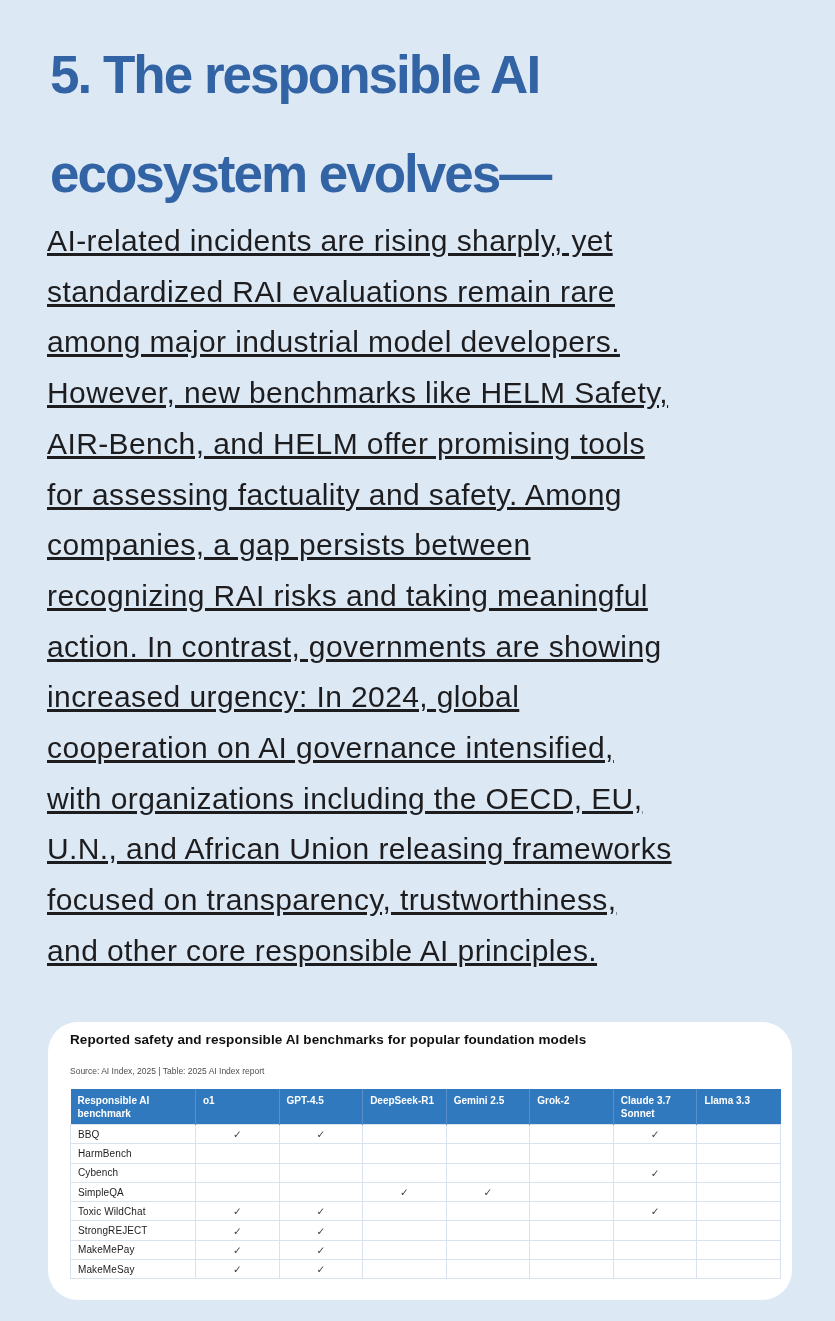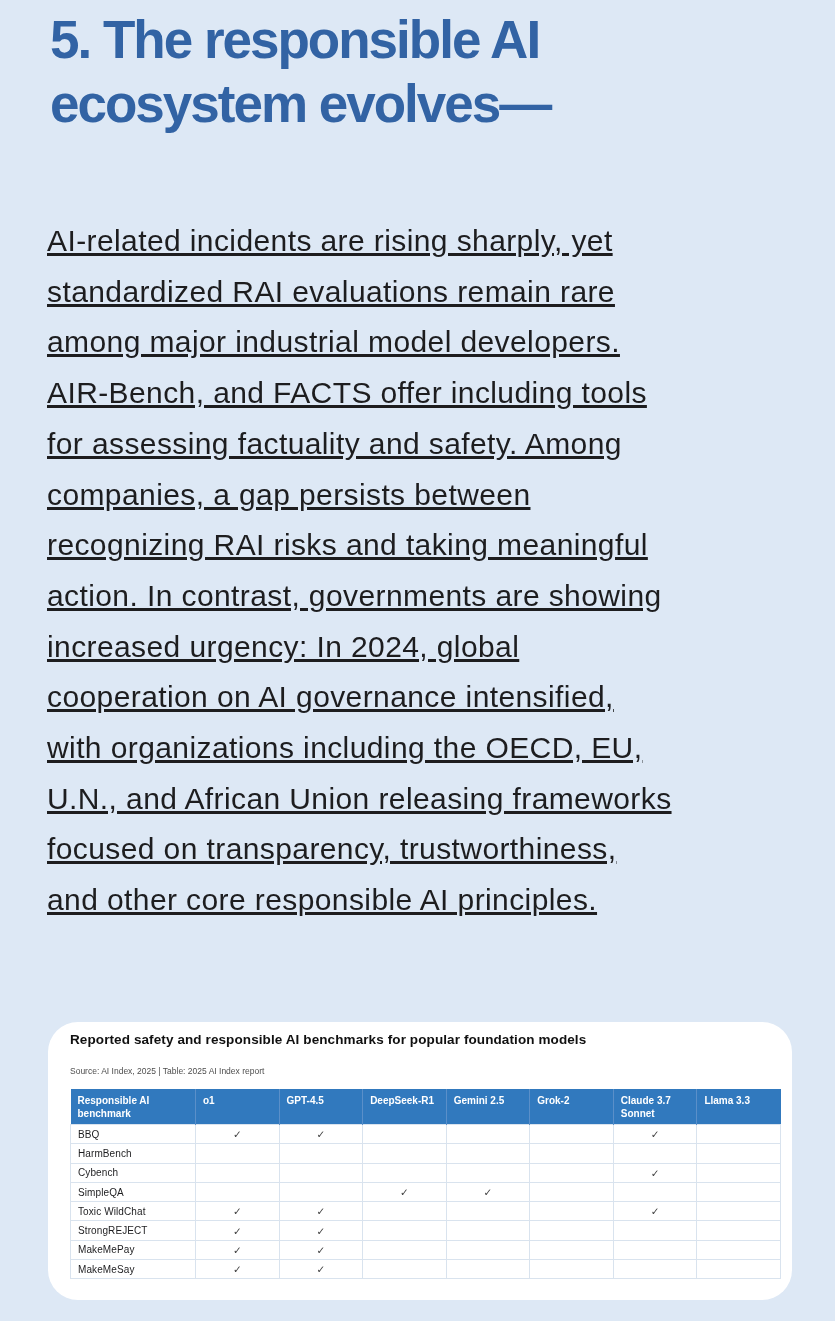--- a/index.html
+++ b/index.html
@@ -22,20 +22,21 @@
     left: 50px;
     top: 8px;
     color: var(--heading, #3263a4);
   }
   .h-line {
     font-size: 53px;
     font-weight: 700;
     line-height: 64px;
     letter-spacing: -2px;
     white-space: nowrap;
+    margin-top: 35px;
   }
 
   
   .body-text {
     position: absolute;
     left: 47px;
     top: 216px;
     color: var(--body_text, #1d1d1f);
     text-decoration: underline;
   }
@@ -121,21 +122,22 @@
 
   <div class="heading">
       <div class="h-line">5. The responsible AI</div>
       <div class="h-line">ecosystem evolves—</div>
     </div>
 
   <div class="body-text">
       <div class="p-line">AI-related incidents are rising sharply, yet</div>
       <div class="p-line">standardized RAI evaluations remain rare</div>
       <div class="p-line">among major industrial model developers.</div>
-      <div class="p-line">AIR-Bench, and FACTS offer including tools</div>
+      <div class="p-line">However, new benchmarks like HELM Safety,</div>
+      <div class="p-line">AIR-Bench, and HELM offer promising tools</div>
       <div class="p-line">for assessing factuality and safety. Among</div>
       <div class="p-line">companies, a gap persists between</div>
       <div class="p-line">recognizing RAI risks and taking meaningful</div>
       <div class="p-line">action. In contrast, governments are showing</div>
       <div class="p-line">increased urgency: In 2024, global</div>
       <div class="p-line">cooperation on AI governance intensified,</div>
       <div class="p-line">with organizations including the OECD, EU,</div>
       <div class="p-line">U.N., and African Union releasing frameworks</div>
       <div class="p-line">focused on transparency, trustworthiness,</div>
       <div class="p-line">and other core responsible AI principles.</div>

